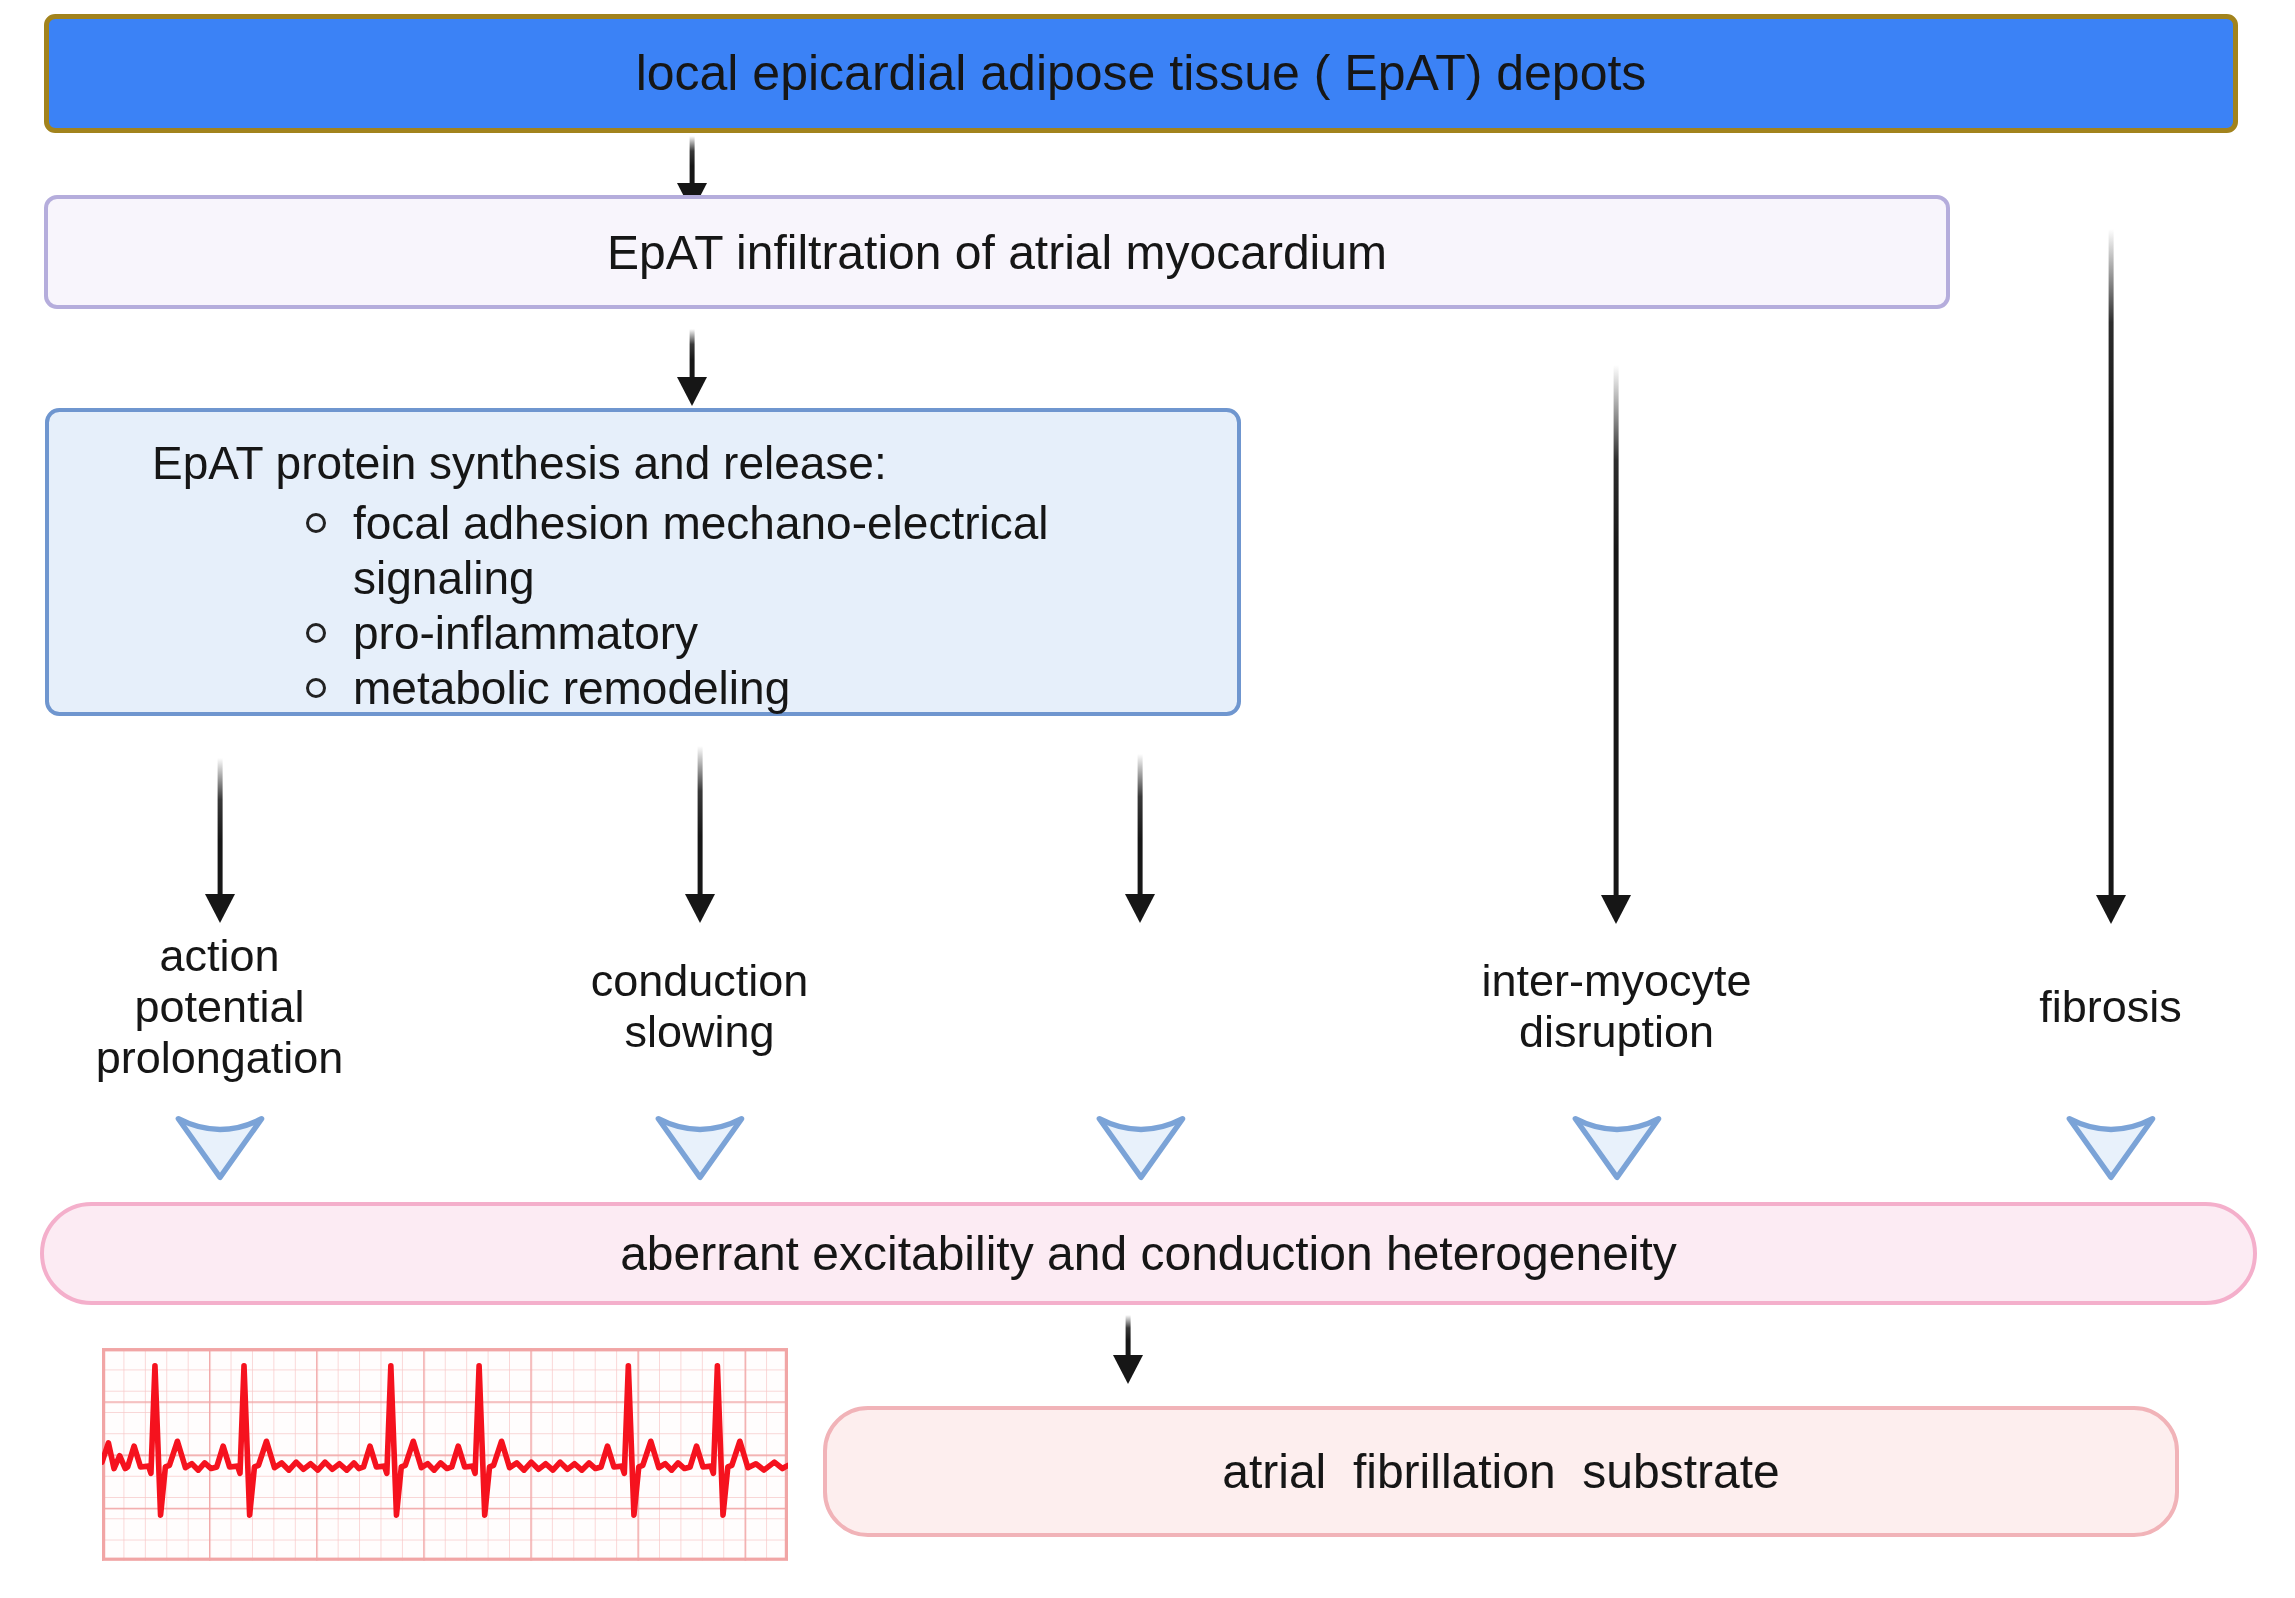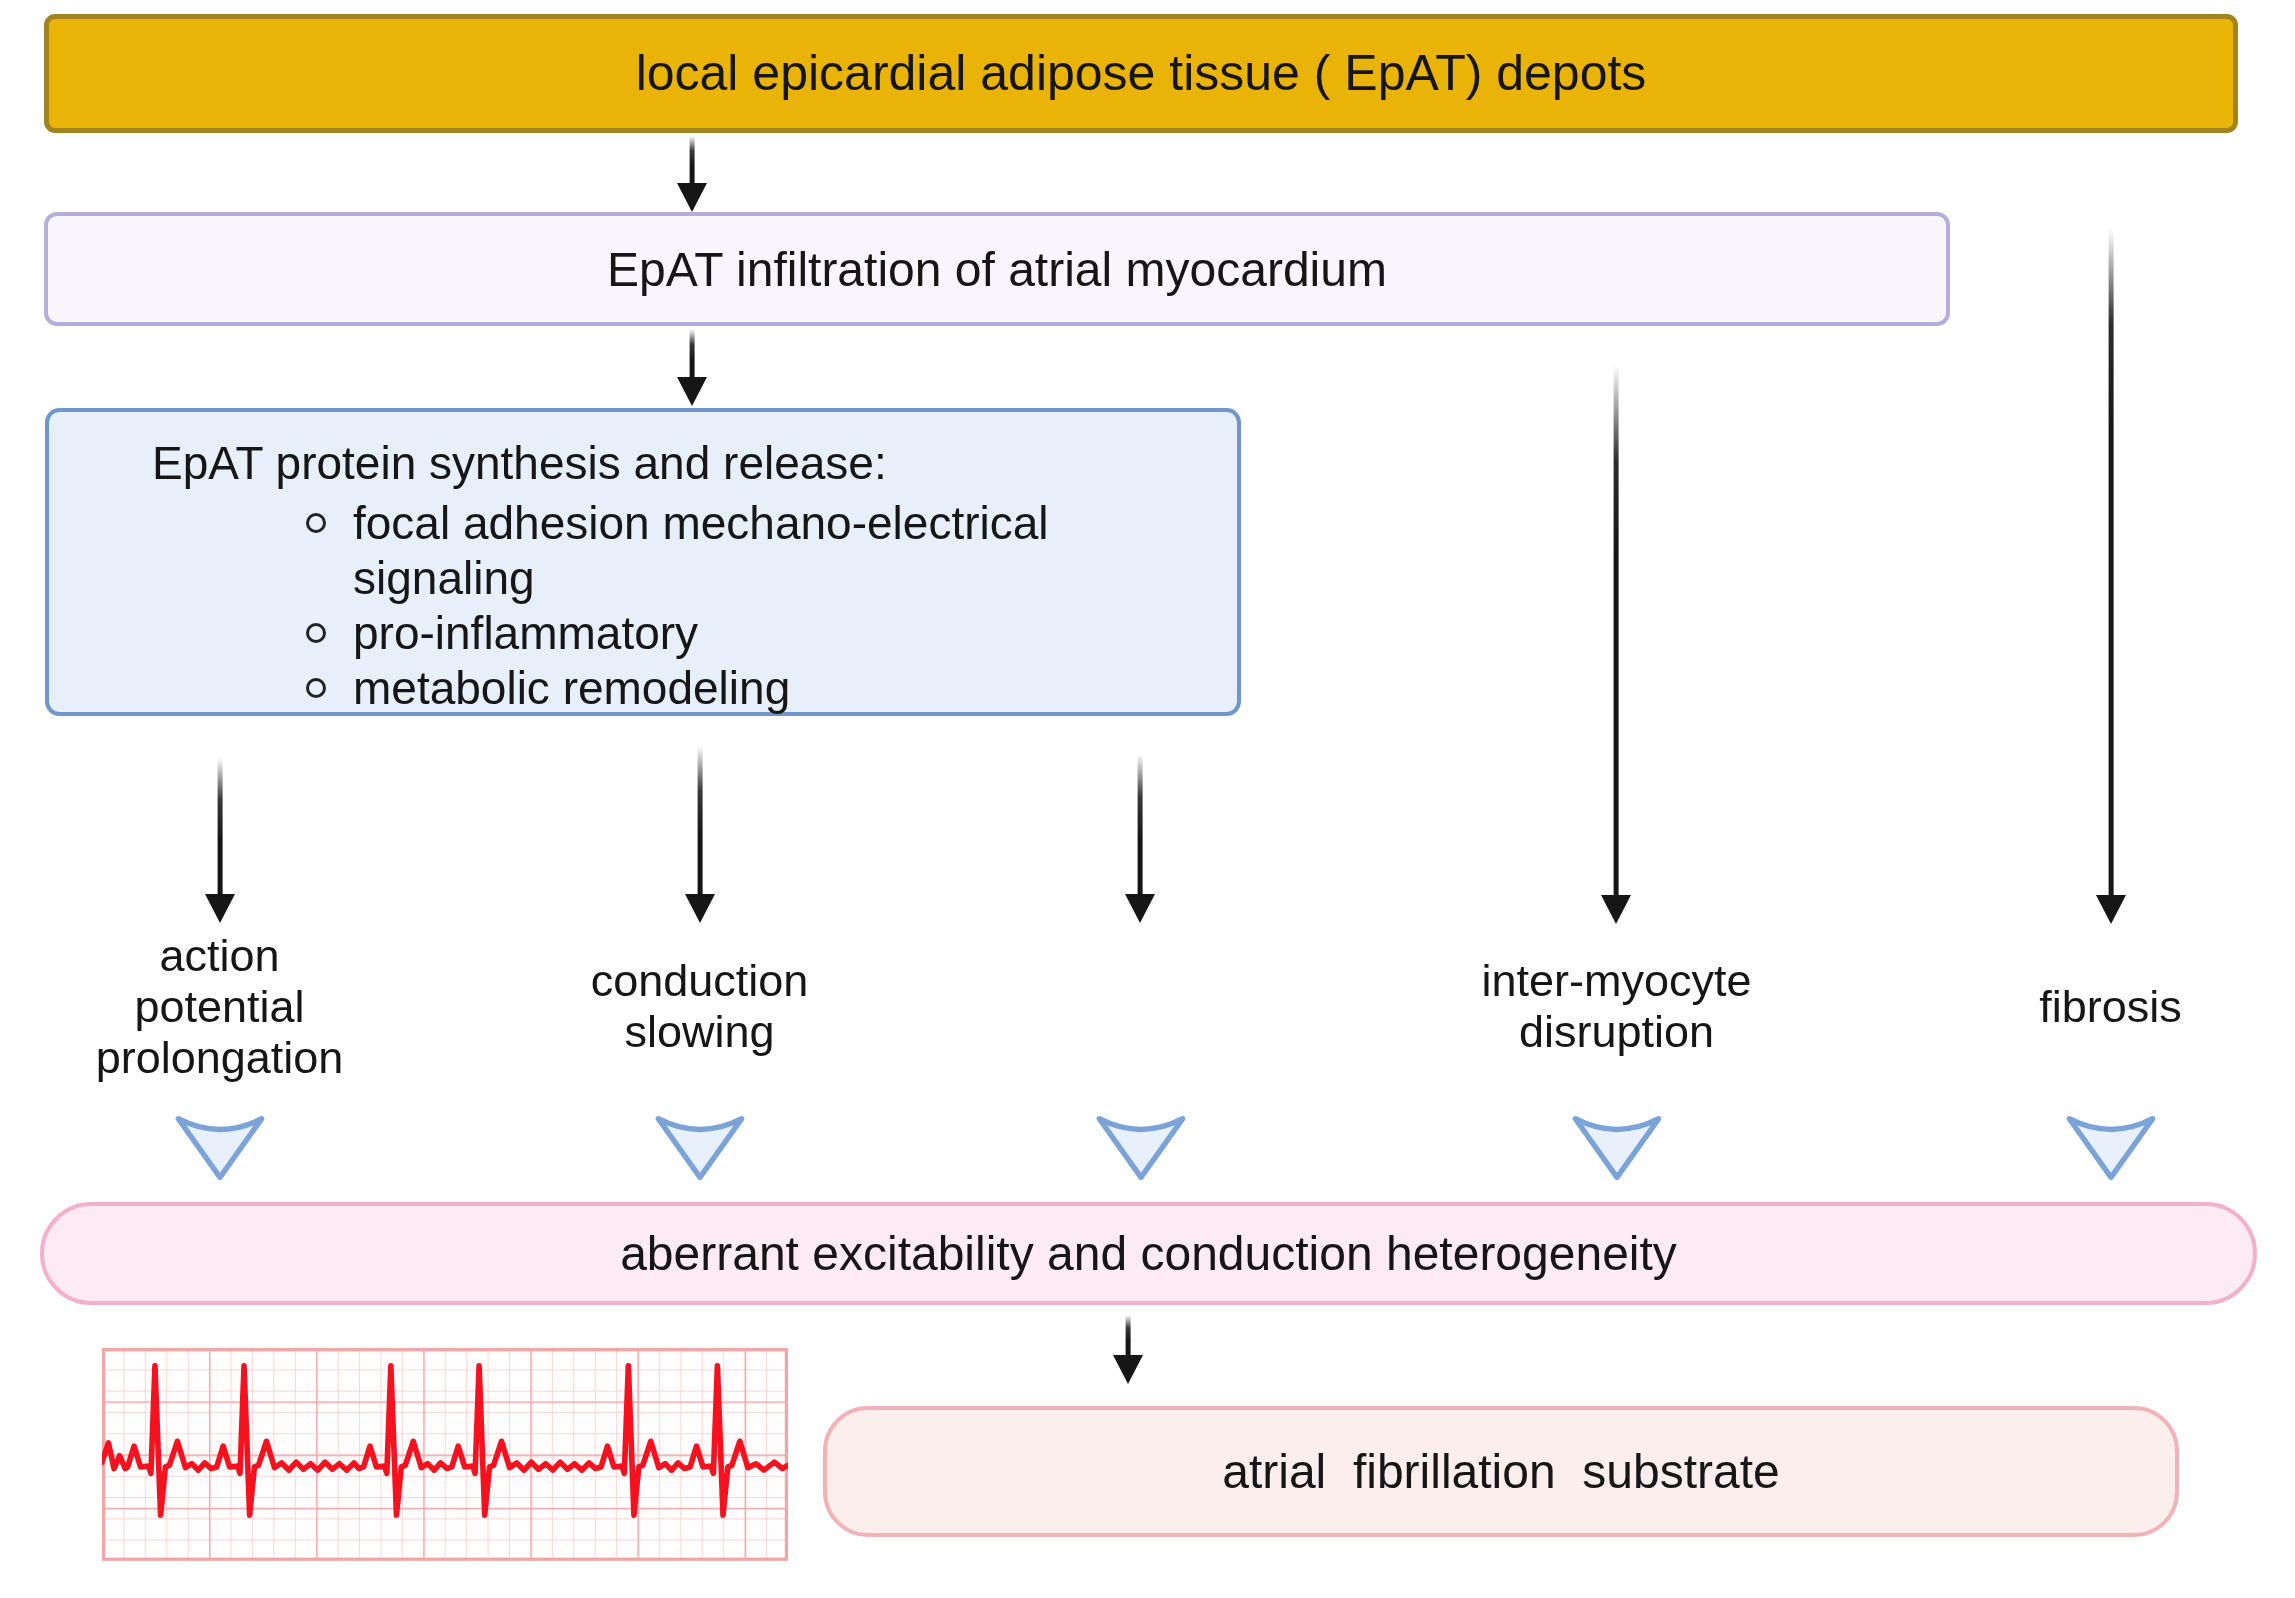--- a/index.html
+++ b/index.html
@@ -1,22 +1,22 @@
 <!DOCTYPE html>
 <html style="font-size:13px"><head>
 <meta charset="utf-8">
 <style>
   html,body{margin:0;padding:0;background:#ffffff;}
   body{width:2295px;height:1598px;position:relative;font-family:"Liberation Sans",sans-serif;color:#161616;}
   .canvas{position:absolute;left:0;top:0;width:2295px;height:1598px;background:#ffffff;overflow:hidden;}
 
   .box{position:absolute;box-sizing:border-box;display:flex;align-items:center;justify-content:center;text-align:center;}
 
-  .box-top{left:44px;top:13.6px;width:2194px;height:119px;background:#eab308;border:5.6px solid #a2831d;border-radius:11.2px;font-size:50px;}
-  .box-infiltration{left:44px;top:212px;width:1906px;height:114px;background:#f8f5fc;border:4px solid #b5addc;border-radius:13px;font-size:48px;}
+  .box-top{left:44px;top:13.6px;width:2194px;height:119px;background:#3b82f6;border:5.6px solid #a2831d;border-radius:11.2px;font-size:50px;}
+  .box-infiltration{left:44px;top:195px;width:1906px;height:114px;background:#f8f5fc;border:4px solid #b5addc;border-radius:13px;font-size:48px;}
   .box-synthesis{left:45px;top:408px;width:1196px;height:308px;background:#e6effa;border:4.8px solid #6f96cf;border-radius:14.4px;display:block;text-align:left;padding:24px 32px 0 103px;font-size:46px;line-height:55px;}
   .box-synthesis .bullets{margin:5px 0 0 0;padding:0;list-style:none;}
   .box-synthesis .bullets li{position:relative;padding-left:201px;max-width:771px;}
   .bullet-circle{position:absolute;left:154px;top:17px;width:14.4px;height:14.4px;border:3.2px solid #222;border-radius:50%;}
 
   .box-aberrant{left:40px;top:1202px;width:2217px;height:103px;background:#fcebf3;border:4.8px solid #f4afcb;border-radius:56px;font-size:48px;}
   .box-af{left:823px;top:1406px;width:1356px;height:131px;background:#fdeeee;border:4.8px solid #f1b3b8;border-radius:45px;font-size:48px;white-space:pre-wrap;}
 
   
   .arrow{position:absolute;}

